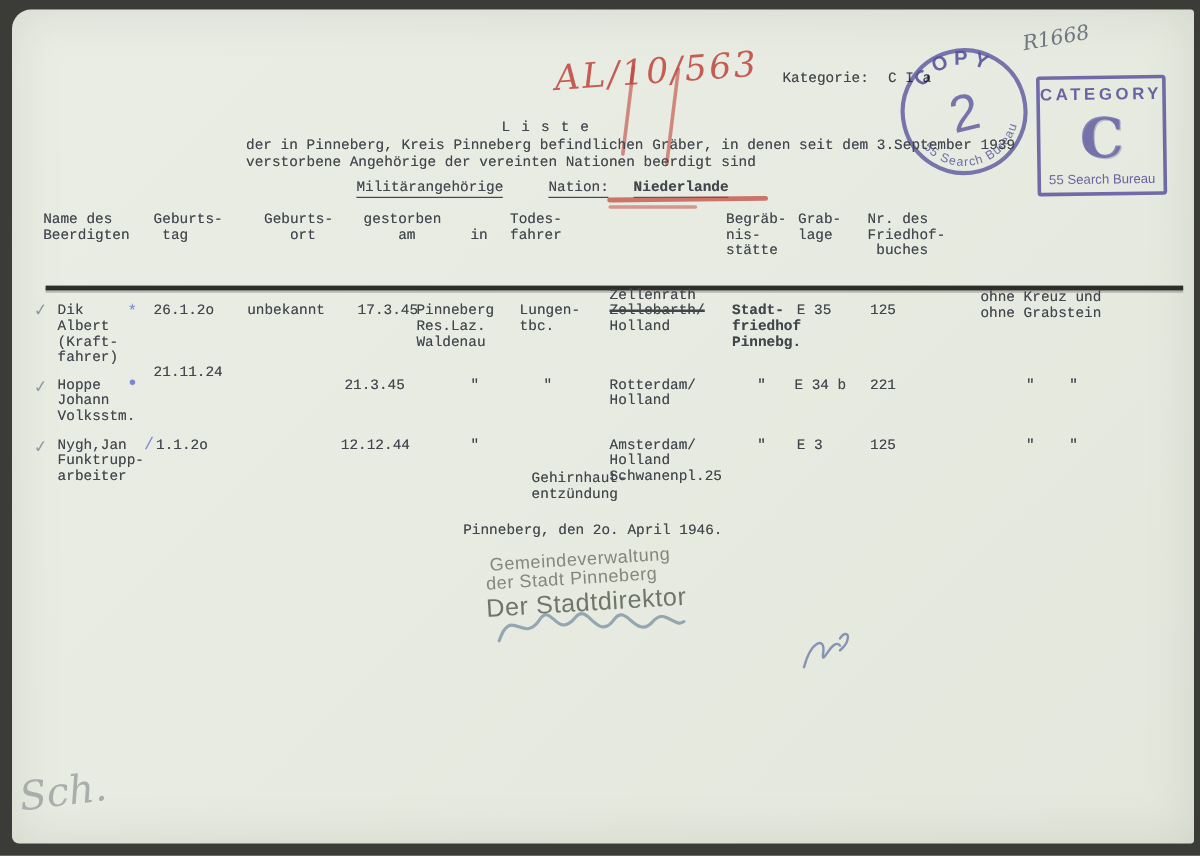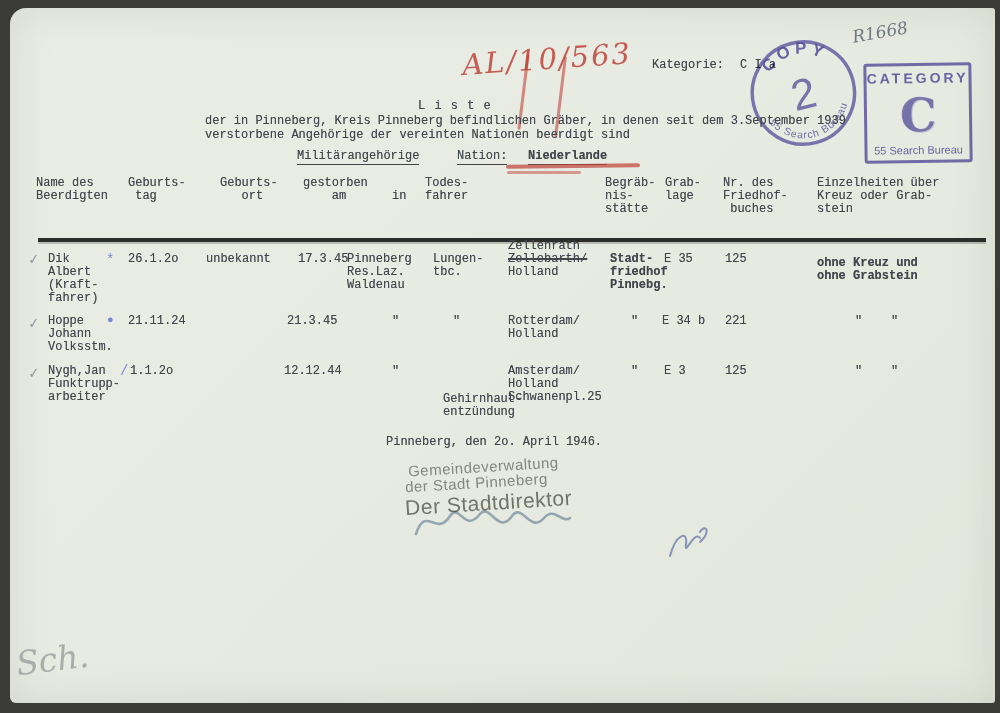--- a/index.html
+++ b/index.html
@@ -107,23 +107,20 @@
   <div class="t" style="left:415px;top:169px;">Todes-
 fahrer</div>
   <div class="t" style="left:595px;top:169px;">Begräb-
 nis-
 stätte</div>
   <div class="t" style="left:655px;top:169px;">Grab-
 lage</div>
   <div class="t" style="left:713px;top:169px;">Nr. des
 Friedhof-
  buches</div>
-  <div class="t" style="left:807px;top:169px;">Einzelheiten über
-Kreuz oder Grab-
-stein</div>
 
   <div class="rule"></div>
 
   <div class="check" style="left:18px;top:243px;">✓</div>
   <div class="t" style="left:38px;top:245px;">Dik
 Albert
 (Kraft-
 fahrer)</div>
   <div class="inkmark" style="left:96px;top:244px;font-size:14px;">*</div>
   <div class="t" style="left:118px;top:245px;">26.1.2o</div>
@@ -135,29 +132,29 @@
   <div class="t" style="left:423px;top:245px;">Lungen-
 tbc.</div>
   <div class="t" style="left:498px;top:232px;">Zellenrath</div>
   <div class="t struck" style="left:498px;top:245px;">Zellebarth/</div>
   <div class="t" style="left:498px;top:258px;">Holland</div>
   <div class="t" style="left:600px;top:245px;font-weight:bold;">Stadt-
 friedhof
 Pinnebg.</div>
   <div class="t" style="left:654px;top:245px;">E 35</div>
   <div class="t" style="left:715px;top:245px;">125</div>
-  <div class="t" style="left:807px;top:249px;font-weight:bold;">ohne Kreuz und
+  <div class="t" style="left:807px;top:234px;">ohne Kreuz und
 ohne Grabstein</div>
 
   <div class="check" style="left:18px;top:307px;">✓</div>
   <div class="t" style="left:38px;top:307px;">Hoppe
 Johann
 Volksstm.</div>
   <div class="inkmark" style="left:97px;top:306px;">●</div>
-  <div class="t" style="left:118px;top:307px;">21.11.24</div>
+  <div class="t" style="left:118px;top:296px;">21.11.24</div>
   <div class="t" style="left:277px;top:307px;">21.3.45</div>
   <div class="t" style="left:382px;top:307px;">"</div>
   <div class="t" style="left:443px;top:307px;">"</div>
   <div class="t" style="left:498px;top:307px;">Rotterdam/
 Holland</div>
   <div class="t" style="left:621px;top:307px;">"</div>
   <div class="t" style="left:652px;top:307px;">E 34 b</div>
   <div class="t" style="left:715px;top:307px;">221</div>
   <div class="t" style="left:845px;top:307px;">"    "</div>
 

